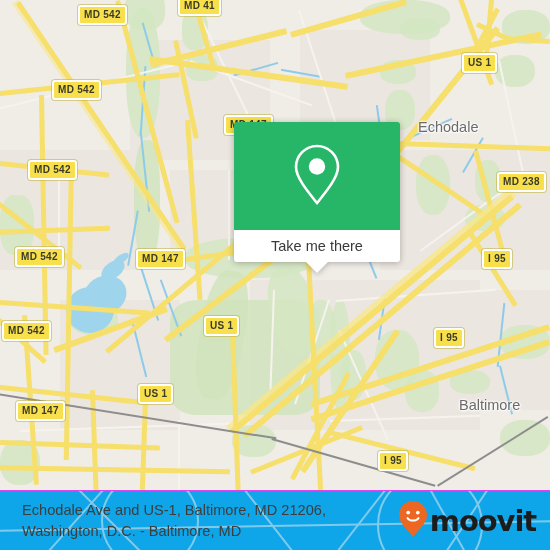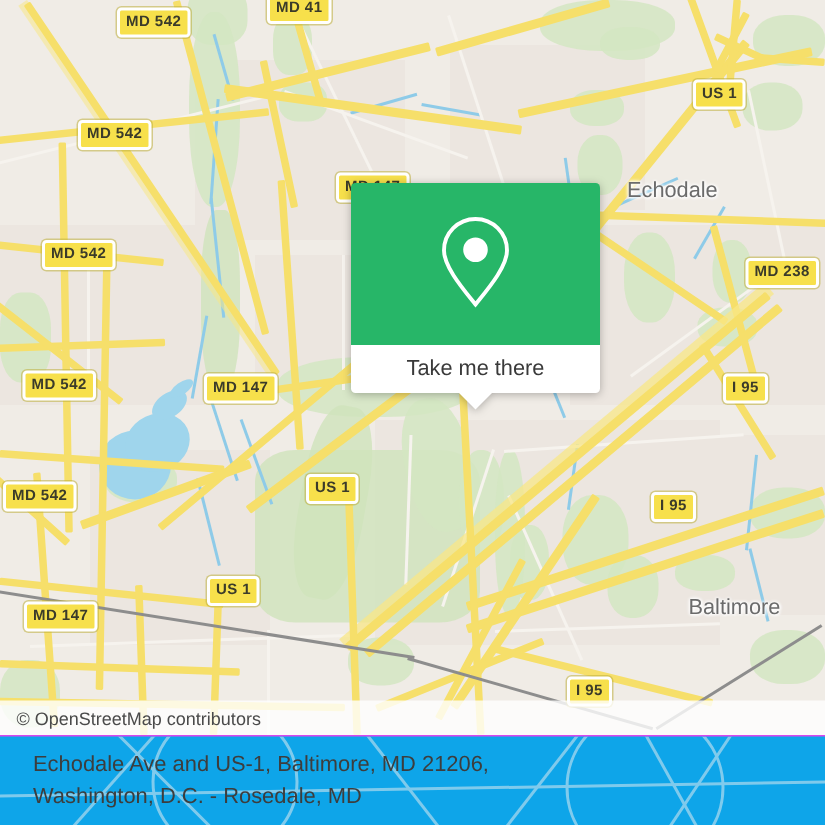--- a/index.html
+++ b/index.html
@@ -253,23 +253,20 @@
             <circle cx="26" cy="25.5" r="8.2" fill="#ffffff"></circle>
           </svg>
         </span>
       </div>
       <div class="popup-foot">
         <span>Take me there</span>
       </div>
       <div class="popup-tail"></div>
     </div>
 
-    <div class="attrib">
-      <span>© OpenStreetMap contributors</span>
-    </div>
   </div>
 
   <div class="footer">
     <svg class="footer-wm" viewBox="0 0 550 60" preserveAspectRatio="none">
       <g stroke="#f0f0f0" stroke-width="2" fill="none">
         <path d="M60 -20 L150 70"></path>
           <path d="M120 -20 L40 70"></path>
         <path d="M230 -20 L300 70"></path>
           <path d="M330 70 L400 -20"></path>
         <path d="M420 -20 L470 70"></path>
@@ -277,18 +274,29 @@
         <path d="M-20 40 L570 30"></path>
       </g>
       <g stroke="#f2f2f2" stroke-width="2" fill="none">
         <circle cx="150" cy="30" r="48"></circle>
           <circle cx="430" cy="34" r="52"></circle>
       </g>
     </svg>
     <div class="footer-inner">
       <div class="addr">
         <div>Echodale Ave and US-1, Baltimore, MD 21206,</div>
-        <div>Washington, D.C. - Rosedale, MD</div>
+        <div>Washington, D.C. - Baltimore, MD</div>
+      </div>
+      <div class="logo">
+        <span>
+          <svg width="30" height="38" viewBox="0 0 30 38" aria-hidden="true">
+            <path d="M15 1 C7.3 1 1 7.3 1 15 C1 23.5 11 31 15 37 C19 31 29 23.5 29 15 C29 7.3 22.7 1 15 1 Z" fill="#ec6722"></path>
+            <circle cx="10.2" cy="12.6" r="1.85" fill="#ffffff"></circle>
+            <circle cx="19.8" cy="12.6" r="1.85" fill="#ffffff"></circle>
+            <path d="M9.6 18.2 C11.6 21.3 18.4 21.3 20.4 18.2" stroke="#ffffff" stroke-width="2.1" fill="none" stroke-linecap="round"></path>
+          </svg>
+        </span>
+        <span class="logo-word">moovit</span>
       </div>
     </div>
   </div>
 
 </div>
 
 </body></html>

